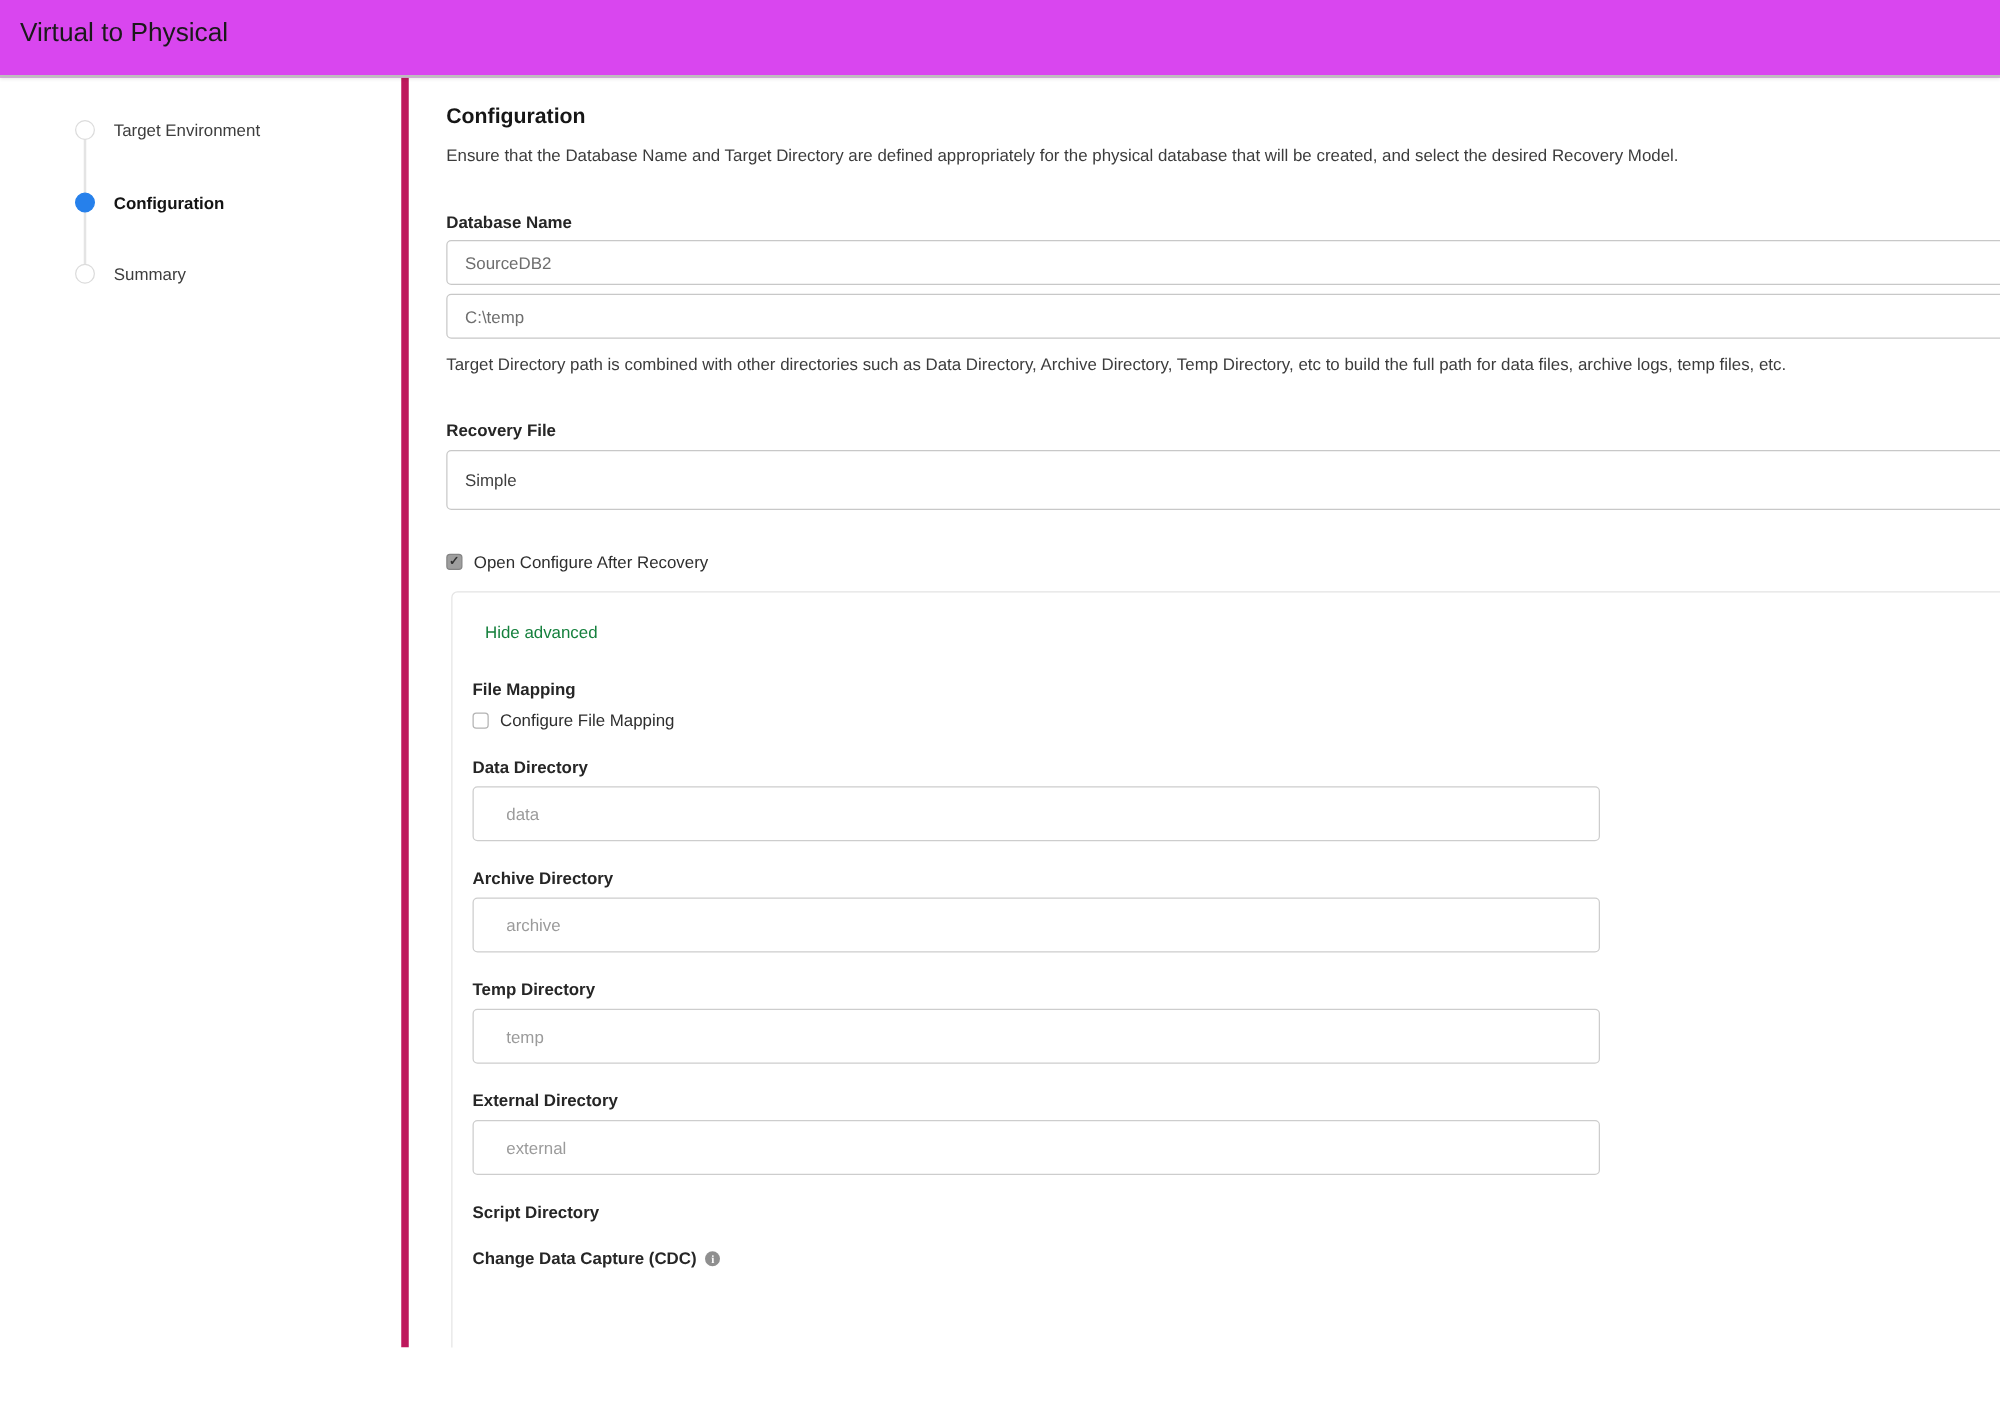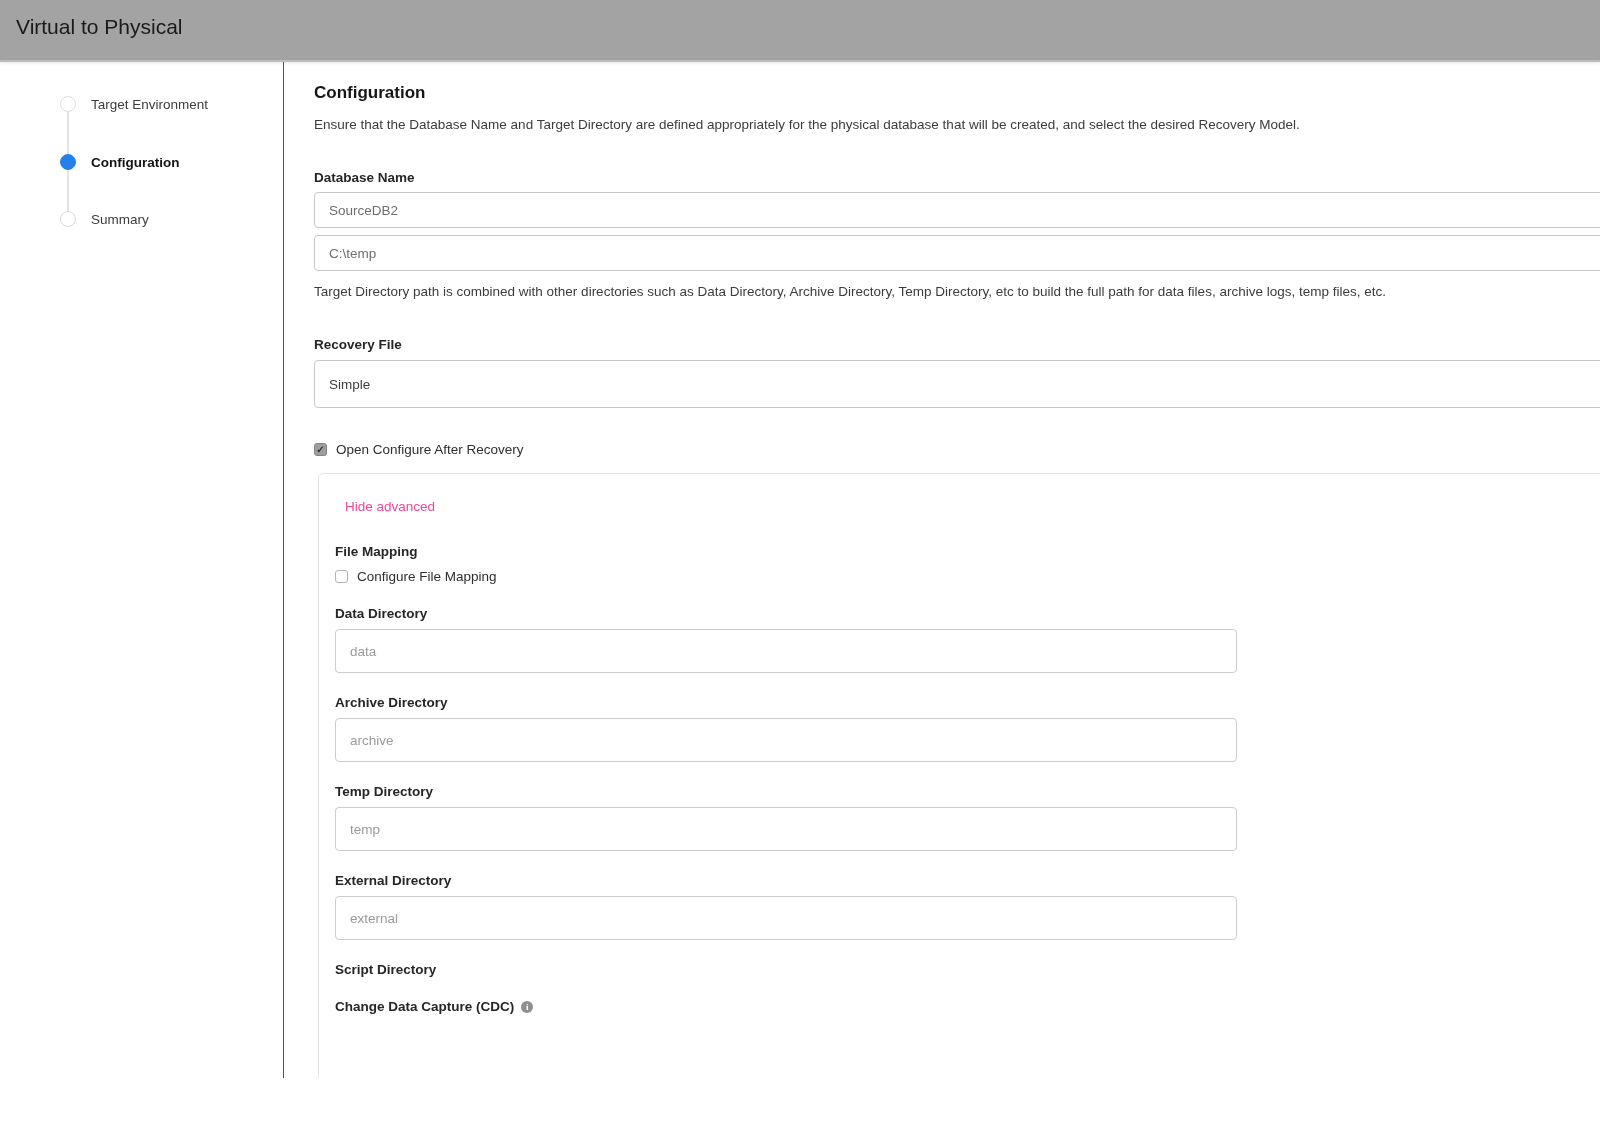--- a/index.html
+++ b/index.html
@@ -8,21 +8,21 @@
     width: 1600px; height: 1126px;
     background: #ffffff;
     font-family: "Liberation Sans", sans-serif;
     color: #262626;
     overflow: hidden;
   }
 
   
   .app-header {
     height: 62px;
-    background: #a3a3a3;
+    background: #d946ef;
     border-bottom: 2px solid #bdbdbd;
     box-shadow: 0 1px 3px rgba(0,0,0,0.10);
     position: relative;
     z-index: 2;
   }
   .app-title {
     margin: 0;
     padding: 15px 0 0 16px;
     font-size: 21px;
     font-weight: 400;
@@ -30,24 +30,24 @@
   }
 
   
   .content {
     display: flex;
     height: 1016px;
     overflow: hidden;
     background: #fff;
   }
   .sidebar {
-    width: 284px;
+    width: 327px;
     flex: none;
     position: relative;
-    border-right: 1px solid #be185d;
+    border-right: 6px solid #be185d;
     padding-left: 34px;
   }
   .main {
     flex: 1;
     padding-left: 30px;
     overflow: hidden;
   }
 
   
   .step-line {
@@ -177,21 +177,21 @@
     width: 1500px;
     height: 680px;           
     border: 1px solid #e4e4e4;
     border-radius: 5px;
     padding: 23px 0 0 16px;
     background: #fff;
   }
   .hide-advanced {
     margin-left: 10px;
     font-size: 13.5px;
-    color: #ec4899;
+    color: #15803d;
     cursor: pointer;
     display: inline-block;
   }
   .adv-section-label {
     margin-top: 29px;
     font-size: 13.5px;
     font-weight: 700;
     color: #262626;
   }
   .row-configure-fm { margin-top: 10px; }
@@ -202,21 +202,21 @@
     color: #262626;
   }
   .adv-input {
     display: block;
     margin-top: 8px;
     width: 902px;
     height: 44px;
     border: 1px solid #cdcdcd;
     border-radius: 4px;
     background: #fff;
-    padding: 0 14px;
+    padding: 0 26px;
     font-family: inherit;
     font-size: 13.5px;
     color: #14532d;
     outline: none;
   }
   .adv-input::placeholder { color: #9b9b9b; opacity: 1; }
 
   .cdc-label-row {
     margin-top: 22px;
     display: flex;

